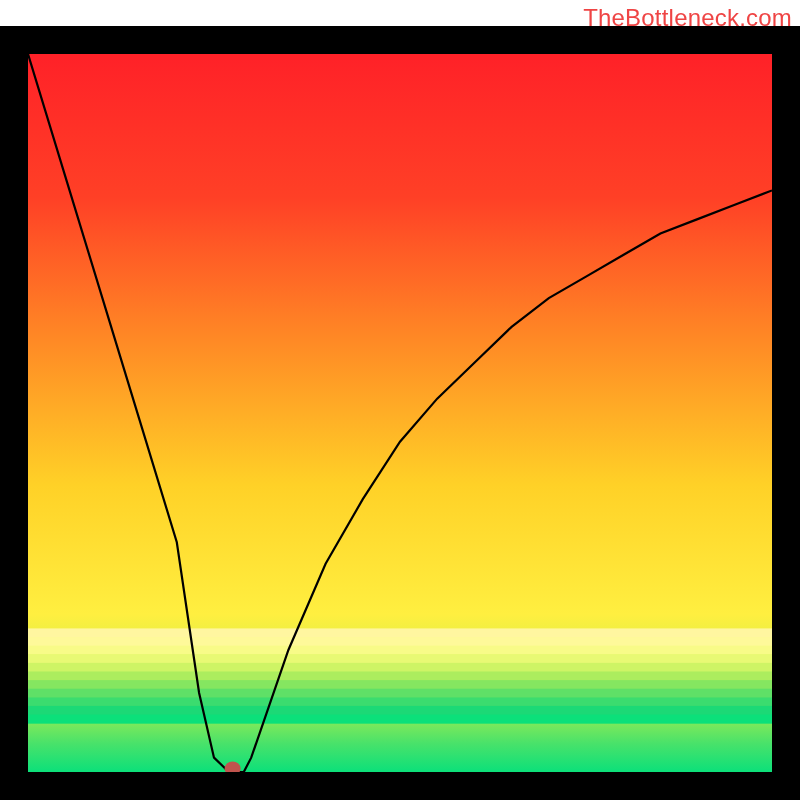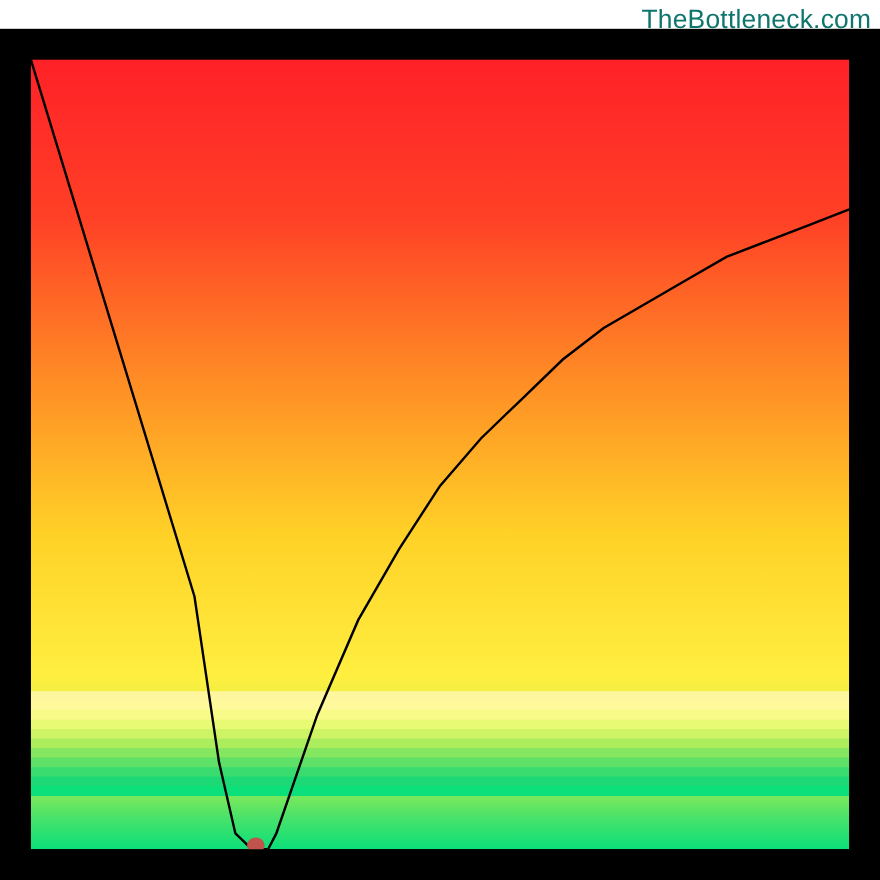--- a/index.html
+++ b/index.html
@@ -15,21 +15,21 @@
     position: relative;
     width: 800px;
     height: 800px;
   }
   .watermark {
     position: absolute;
     top: 4px;
     right: 8px;
     font-size: 24px;
     font-weight: 400;
-    color: #0f766e;
+    color: #ef4444;
     letter-spacing: 0.2px;
     z-index: 10;
   }
   svg.chart {
     position: absolute;
     top: 26px;
     left: 0;
     width: 800px;
     height: 774px;
     display: block;

